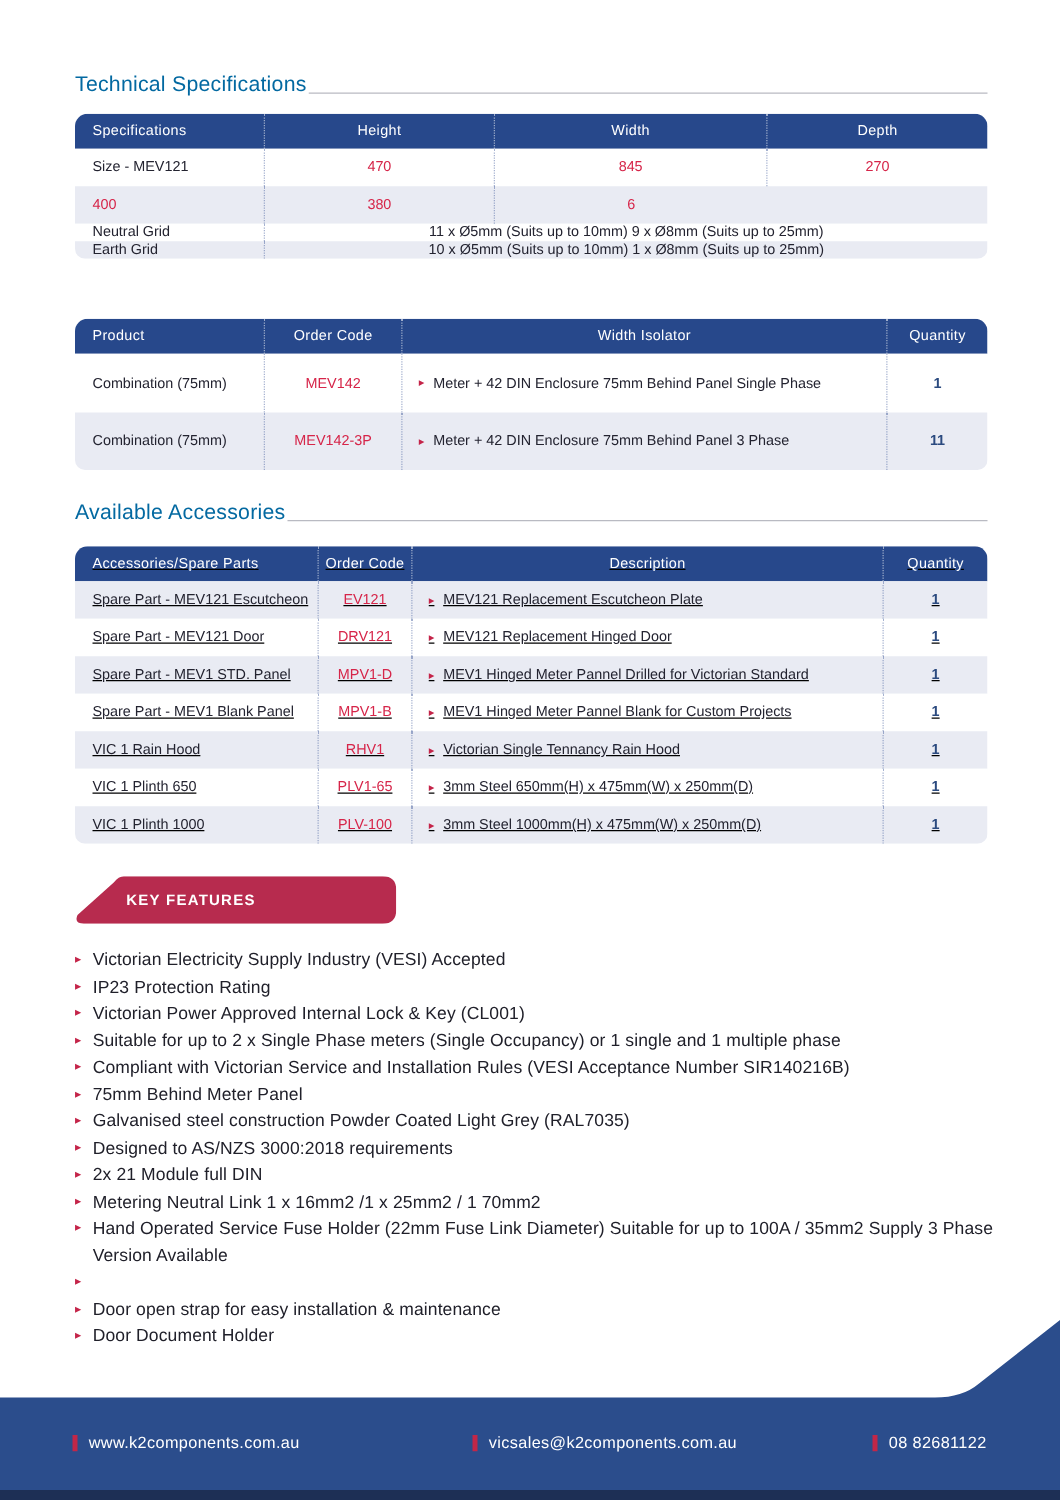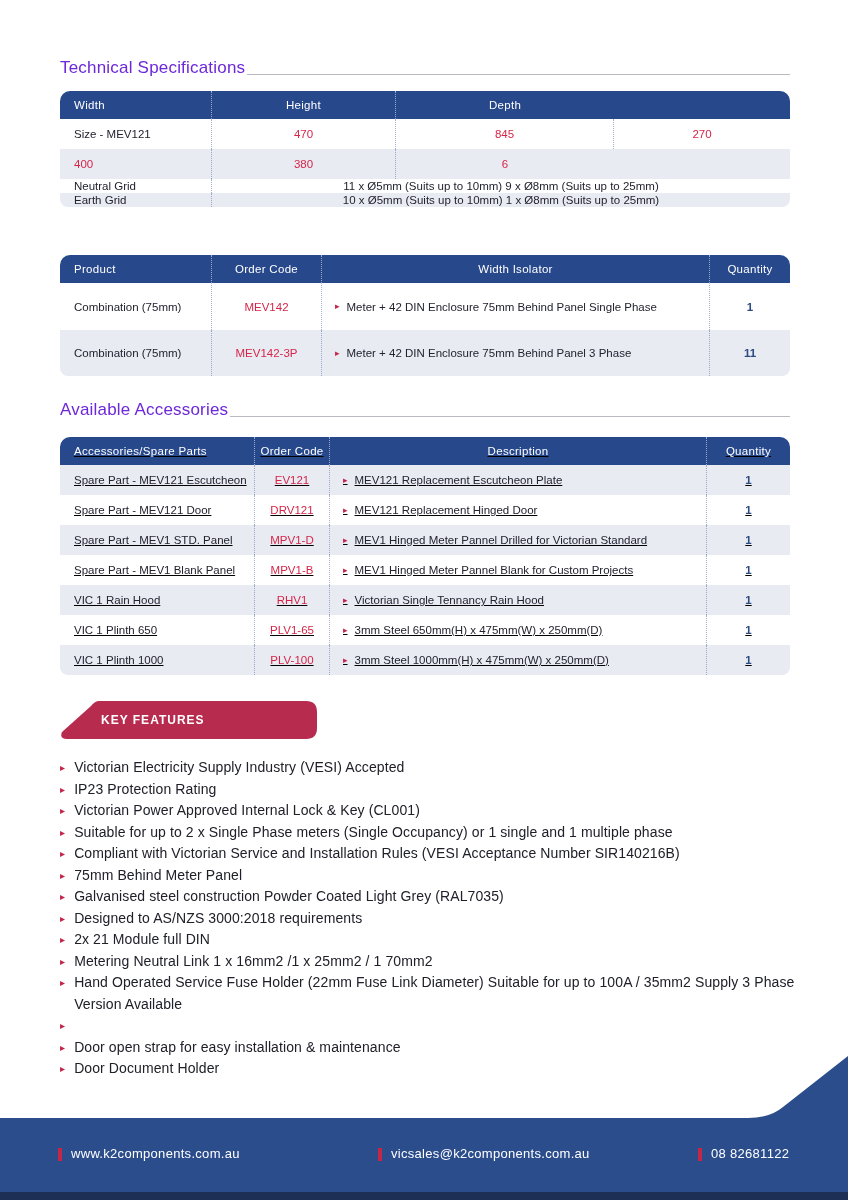--- a/index.html
+++ b/index.html
@@ -5,21 +5,21 @@
   * { margin:0; padding:0; box-sizing:border-box; }
   html,body { background:#ffffff; }
   .page {
     position:relative; width:848px; height:1200px; background:#ffffff;
     font-family:"Liberation Sans", sans-serif; overflow:hidden;
   }
   
   .section-heading {
     position:absolute; left:60px; width:730px;
     display:flex; align-items:flex-end; gap:2px;
-    color:#6d28d9; font-size:17px; font-weight:500; letter-spacing:.2px;
+    color:#0369a1; font-size:17px; font-weight:500; letter-spacing:.2px;
   }
   .section-heading .rule { flex:1; height:1px; background:#b9bac2; margin-bottom:3px; }
   .h1 { top:58px; }
   .h2 { top:400px; }
 
   
   .tbl {
     position:absolute; left:60px; width:730px;
     border-radius:10px 10px 8px 8px; overflow:hidden;
   }
@@ -81,22 +81,23 @@
 
 <div class="page">
 
   <div class="section-heading h1">
     <span>Technical Specifications</span>
     <span class="rule"></span>
   </div>
 
   <div class="tbl t1">
     <div class="thead cols-t1">
+      <div class="cell">Specifications</div>
+      <div class="cell">Height</div>
       <div class="cell">Width</div>
-      <div class="cell">Height</div>
       <div class="cell">Depth</div>
     </div>
     <div class="trow cols-t1 h30">
       <div class="cell">Size - MEV121</div>
       <div class="cell red">470</div>
       <div class="cell red">845</div>
       <div class="cell red">270</div>
     </div>
     <div class="trow cols-t1 h30 gray">
       <div class="cell red">400</div>

